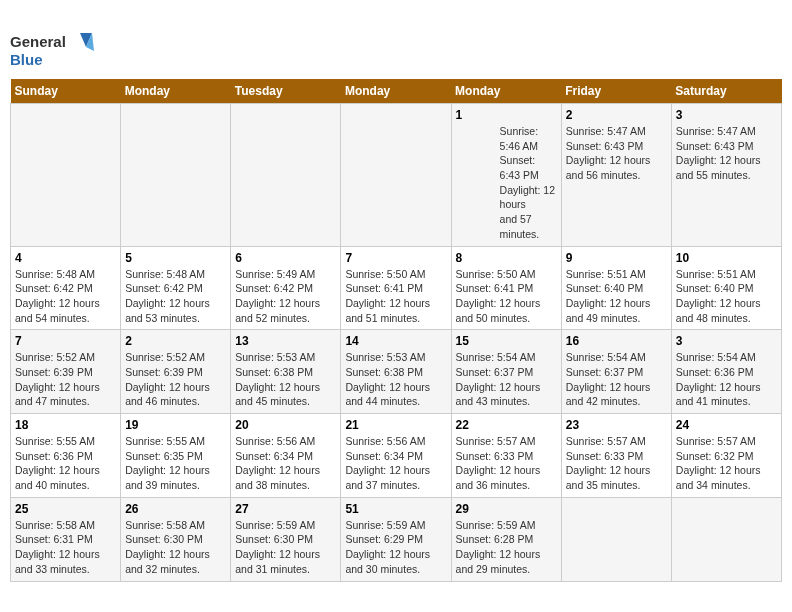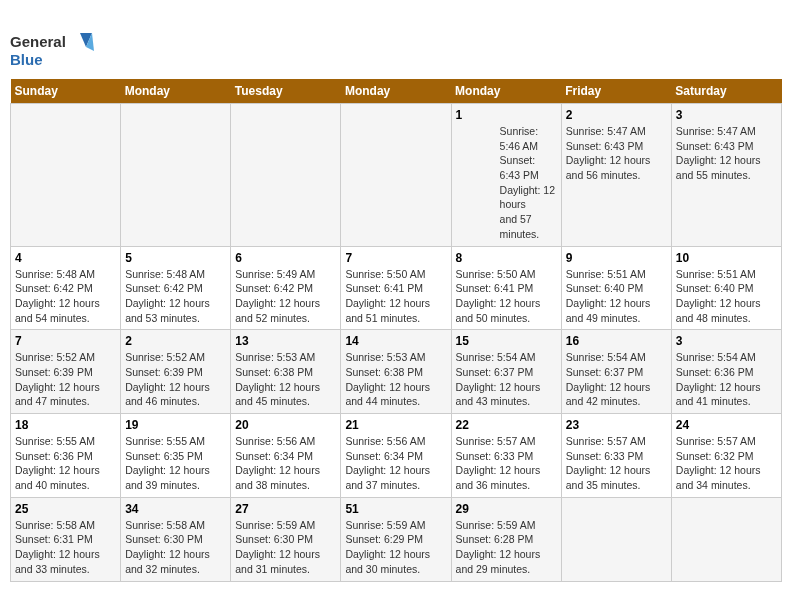--- a/index.html
+++ b/index.html
@@ -286,21 +286,21 @@
       </tr>
       <tr>
         <td>
           <span class="day-num">25</span>
           <div class="day-info" style="white-space: pre-line;">Sunrise: 5:58 AM
 Sunset: 6:31 PM
 Daylight: 12 hours
 and 33 minutes.</div>
         </td>
         <td>
-          <span class="day-num">34</span>
+          <span class="day-num">26</span>
           <div class="day-info" style="white-space: pre-line;">Sunrise: 5:58 AM
 Sunset: 6:30 PM
 Daylight: 12 hours
 and 32 minutes.</div>
         </td>
         <td>
           <span class="day-num">27</span>
           <div class="day-info" style="white-space: pre-line;">Sunrise: 5:59 AM
 Sunset: 6:30 PM
 Daylight: 12 hours

